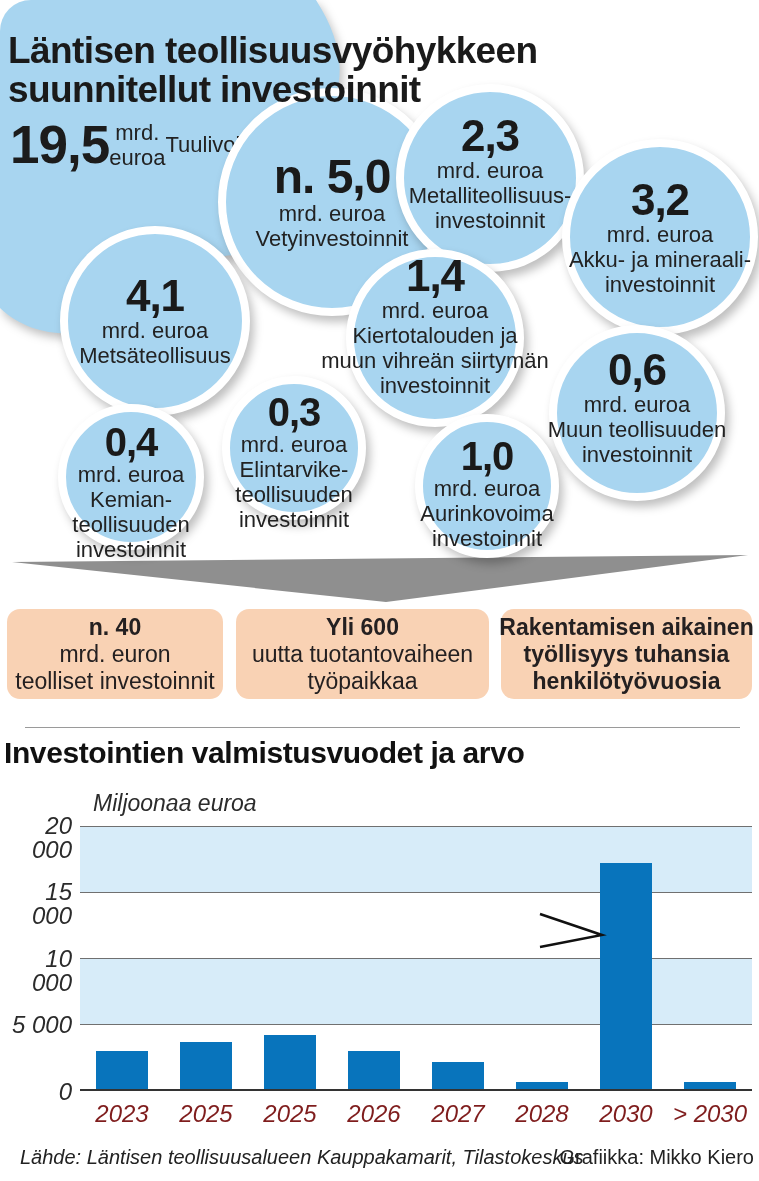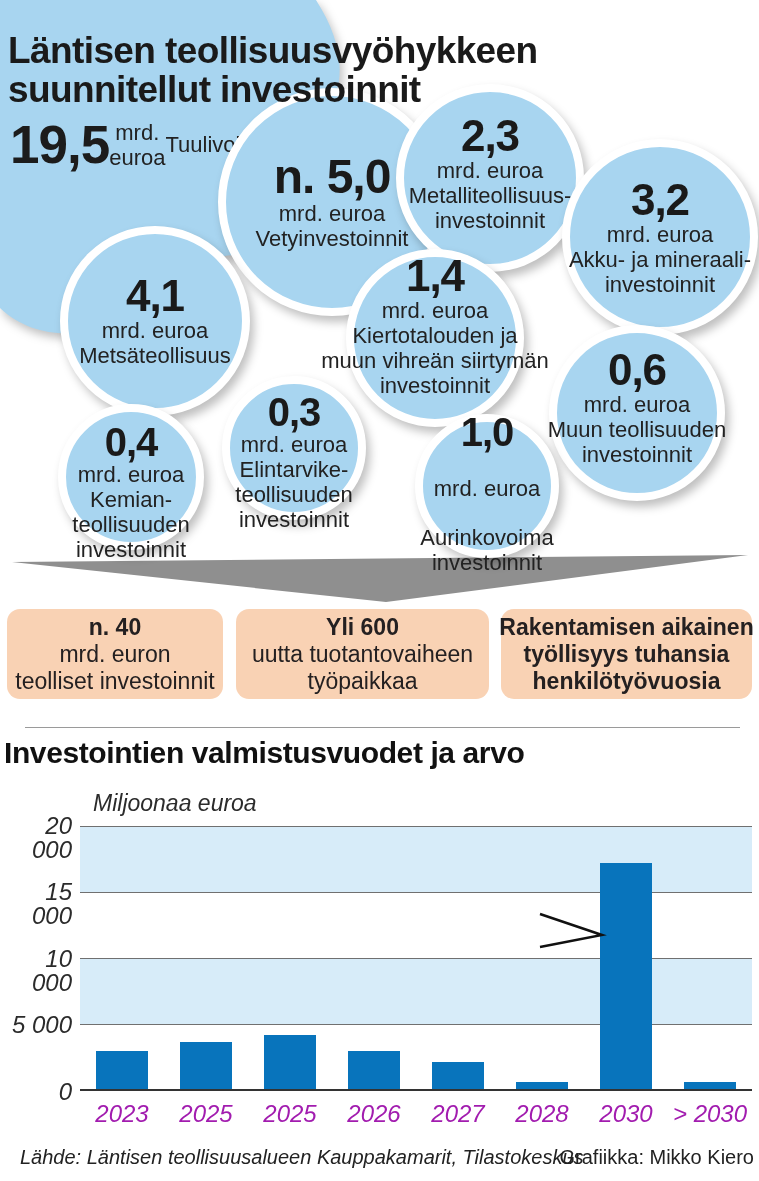--- a/index.html
+++ b/index.html
@@ -1,18 +1,18 @@
 <!DOCTYPE html>
 <html><head>
 <meta charset="utf-8">
 <style>
   html,body{margin:0;padding:0;background:#fff;}
   .canvas{
     position:relative;width:759px;height:1181px;overflow:hidden;
-    font-family:"Liberation Sans",sans-serif;color:#1c1c1c;background:#fff;
+    font-family:"Liberation Sans",sans-serif;color:#1c1c1c;background:#fff;border-radius:31px;
   }
   
   .blob-svg{position:absolute;left:0;top:0;z-index:1;}
   .main-title{
     position:absolute;left:8px;top:6px;z-index:4;
     font-size:37px;font-weight:700;line-height:1.06;letter-spacing:-0.6px;
     white-space:pre-line;color:#1a1a1a;
   }
   
   .bubble{
@@ -34,21 +34,21 @@
   .b-tuuli .num{font-size:53px;font-weight:700;line-height:1.0;letter-spacing:-1px;}
   .b-vety{left:218px;top:88px;width:228px;height:228px;}
   .b-vety .num{font-size:48px;}
   .b-metalli{left:396px;top:84px;width:188px;height:188px;padding-bottom:10px;}
   .b-akku{left:562px;top:139px;width:196px;height:196px;}
   .b-metsa{left:60px;top:226px;width:190px;height:190px;}
   .b-kierto{left:346px;top:249px;width:178px;height:178px;padding-bottom:24px;}
   .b-muu{left:549px;top:325px;width:176px;height:176px;padding-bottom:12px;}
   .b-kemia{left:58px;top:404px;width:146px;height:146px;padding-top:30px;}
   .b-elintarvike{left:222px;top:376px;width:144px;height:144px;padding-top:28px;}
-  .b-aurinko{left:415px;top:414px;width:144px;height:144px;padding-top:14px;gap:24px;}
+  .b-aurinko{left:415px;top:414px;width:144px;height:144px;padding-top:14px;}
   .b-metalli .num,.b-akku .num,.b-metsa .num,.b-kierto .num,.b-muu .num{font-size:44px;}
   .b-kemia .num,.b-elintarvike .num,.b-aurinko .num{font-size:40px;}
   
   .arrow-svg{position:absolute;left:0;top:0;z-index:0;}
   
   .sumbox{
     position:absolute;top:609px;height:90px;border-radius:13px;background:#F9D2B4;
     display:flex;flex-direction:column;align-items:center;justify-content:center;
     text-align:center;font-size:23px;line-height:27px;color:#242021;z-index:2;
   }
@@ -75,21 +75,21 @@
   .bars{position:absolute;left:0;top:0;width:100%;height:100%;display:flex;}
   .slot{flex:1;display:flex;align-items:flex-end;justify-content:center;}
   .bar{width:52px;background:#0874BC;}
   .ytick{
     position:absolute;left:-80px;width:72px;text-align:right;
     font-size:24px;font-style:italic;color:#2b2b2b;line-height:24px;
   }
   .yt0{top:-12px;} .yt1{top:54px;} .yt2{top:121px;} .yt3{top:187px;} .yt4{top:254px;}
   .xlabels{
     position:absolute;left:80px;top:1100px;width:672px;display:flex;
-    font-size:24px;font-style:italic;color:#a21caf;
+    font-size:24px;font-style:italic;color:#7f1d1d;
   }
   .xlabels div{flex:1;text-align:center;}
   .callout{
     position:absolute;left:217px;top:862px;width:326px;height:117px;box-sizing:border-box;
     background:#fff;border:2.5px solid #111;padding:7px 10px;z-index:5;
     font-size:19.5px;font-weight:700;line-height:1.24;white-space:pre-line;color:#1a1a1a;
   }
   .beak-svg{position:absolute;left:0;top:0;z-index:6;}
   
   .source{position:absolute;left:20px;top:1146px;font-size:20px;font-style:italic;color:#222;}

